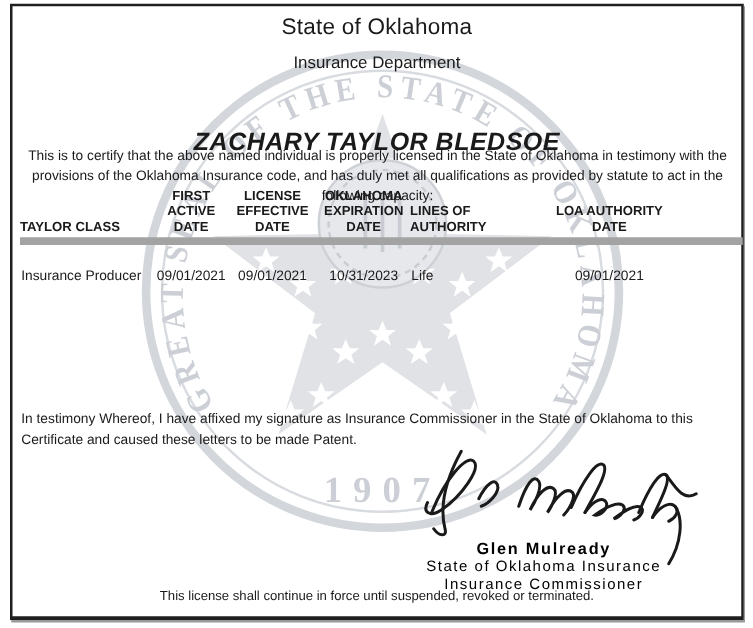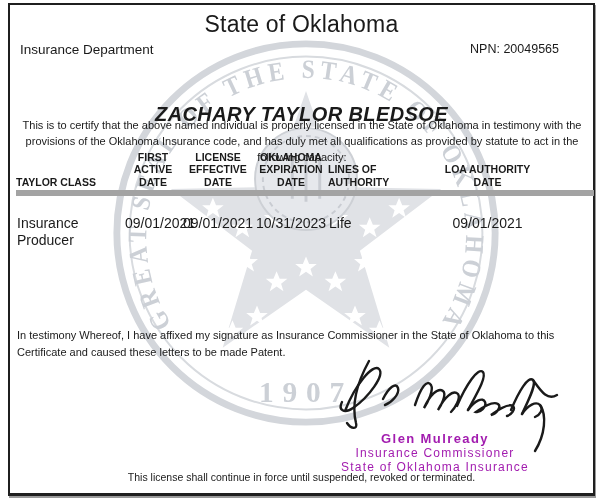--- a/index.html
+++ b/index.html
@@ -6,43 +6,43 @@
   .page{position:relative;width:602px;height:502px;background:#fff;overflow:hidden;
         font-family:"Liberation Sans","DejaVu Sans",sans-serif;color:#1a1a1a;}
   .cert{position:absolute;left:8px;top:3px;right:7px;bottom:6px;background:#fff;
         border:2px solid #1f1f1f;border-bottom-width:3px;box-shadow:1px 2px 0 #9a9a9a;}
   
   .watermark{position:absolute;left:100px;top:32px;width:392px;height:392px;
              pointer-events:none;z-index:0;}
   
   .content{position:absolute;inset:0;z-index:1;}
   .title{position:absolute;top:6px;left:0;right:0;text-align:center;
-         font-size:23px;letter-spacing:.2px;}
+         font-size:18px;letter-spacing:.2px;}
   .hdr-row{position:absolute;top:37px;left:0;right:0;height:16px;font-size:12.5px;}
   .lic-no{position:absolute;left:7px;top:0;}
-  .dept{position:absolute;left:10px;right:0;text-align:left;top:0;font-size:13.5px;}
+  .dept{position:absolute;left:0;right:0;text-align:center;top:0;font-size:13.5px;}
   .npn{position:absolute;right:34px;top:0;}
   .holder{position:absolute;top:58px;left:0;right:0;text-align:center;
           font-size:20px;font-weight:bold;font-style:italic;letter-spacing:.4px;margin-top:40px;}
   .certify{position:absolute;top:113px;left:5px;width:574px;text-align:center;
            font-size:11px;line-height:1.45;}
   
   .lic-table{position:absolute;top:146px;left:6px;width:578px;border-collapse:collapse;
              table-layout:fixed;}
   .lic-table th{font-size:10.5px;font-weight:bold;vertical-align:bottom;
                 border-bottom:6px solid #a3a3a3;padding:0 0 2px 0;line-height:1.18;}
-  .lic-table td{font-size:14px;padding-top:19px;line-height:1.2;vertical-align:top;}
+  .lic-table td{font-size:11px;padding-top:19px;line-height:1.2;vertical-align:top;}
   .col-c{text-align:center;}
   .col-l{text-align:left;}
   .c6pad{padding-left:18px !important;padding-right:60px !important;}
   .testimony{position:absolute;top:322px;left:7px;width:566px;font-size:11px;
              line-height:1.55;text-align:left;}
   .sig-wrap{position:absolute;left:315px;top:352px;width:240px;height:100px;}
   .signer{position:absolute;left:300px;top:427px;width:250px;text-align:center;
-          letter-spacing:1.2px;color:#a21caf;}
+          letter-spacing:1.2px;color:#000000;}
   .signer .nm{font-size:13px;font-weight:bold;letter-spacing:1.4px;line-height:1.15;}
   .signer .ln{font-size:12px;line-height:1.15;}
   .footer{position:absolute;left:0;right:0;top:466px;text-align:center;font-size:10.5px;}
 </style>
 </head>
 <body>
 
 <div class="page">
   <div class="cert">
 
@@ -86,23 +86,20 @@
       </text>
       <text x="200" y="372" text-anchor="middle" font-family="Liberation Serif, DejaVu Serif, serif" font-size="30" font-weight="bold" letter-spacing="9" fill="#ccd0d6">1907</text>
     </svg>
 
     <div class="content">
 
       <div class="title">State of Oklahoma</div>
 
       <div class="hdr-row">
         <span class="dept">Insurance Department</span>
-        <span class="npn">
-          <span>NPN:</span>&nbsp;<span>20049565</span>
-        </span>
       </div>
 
       <div class="holder">ZACHARY TAYLOR BLEDSOE</div>
 
       <div class="certify">This is to certify that the above named individual is properly licensed in the State of Oklahoma in testimony with the provisions of the Oklahoma Insurance code, and has duly met all qualifications as provided by statute to act in the following capacity:</div>
 
       <table class="lic-table">
         <colgroup>
           <col style="width:108px">
             <col style="width:58px">
@@ -147,21 +144,21 @@
             <path d="M186,53 C194,34 203,19 208,23 C212,27 203,44 197,57"></path>
             <path d="M197,57 C203,48 211,44 215,48 C219,52 215,58 210,60"></path>
             <path d="M208,23 C216,34 222,44 232,38"></path>
             <path d="M215,48 C222,58 220,78 210,94"></path>
           </g>
         </svg>
       </div>
 
       <div class="signer">
         <div class="nm">Glen Mulready</div>
+        <div class="ln">State of Oklahoma Insurance</div>
         <div class="ln">Insurance Commissioner</div>
-        <div class="ln">State of Oklahoma Insurance</div>
       </div>
 
       <div class="footer">This license shall continue in force until suspended, revoked or terminated.</div>
 
     </div>
   </div>
 </div>
 
 </body></html>

